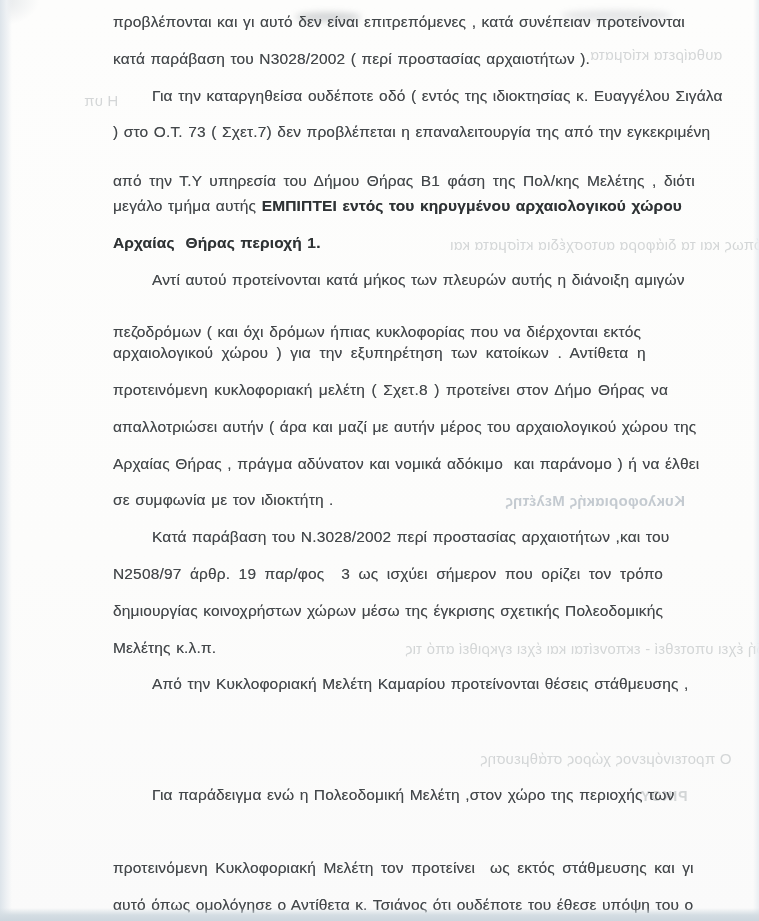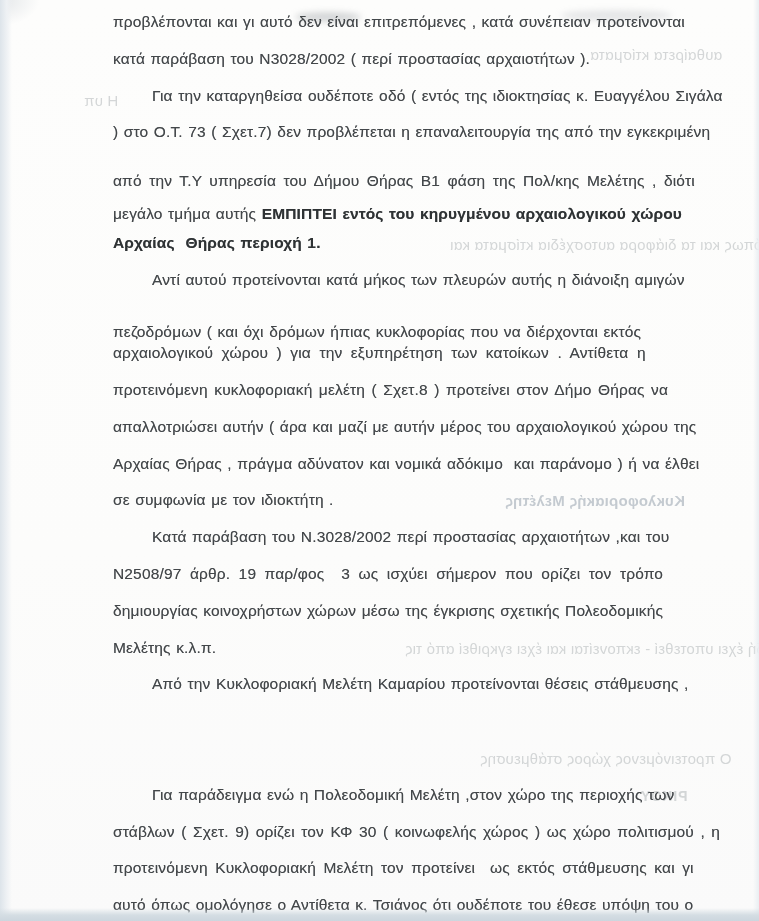--- a/index.html
+++ b/index.html
@@ -87,36 +87,35 @@
       <div class="ghost" style="left: 405px; top: 640px;">της επειδή έχει υποτεθεί - εκπονείται και έχει εγκριθεί από τις</div>
       <div class="ghost" style="left: 480px; top: 750px;">Ο προτεινόμενος χώρος στάθμευσης</div>
       <div class="ghost g-caps" style="left: 640px; top: 788px;">ΡΙΚΟΥ</div>
     </div>
   <div id="text-block">
       <div class="line" style="top: 13px;"><span class="seg-normal">προβλέπονται και γι αυτό δεν είναι επιτρεπόμενες , κατά συνέπειαν προτείνονται</span></div>
       <div class="line" style="top: 50px;"><span class="seg-normal">κατά παράβαση του Ν3028/2002 ( περί προστασίας αρχαιοτήτων ).</span></div>
       <div class="line indent" style="top: 87px;"><span class="seg-normal">Για την καταργηθείσα ουδέποτε οδό ( εντός της ιδιοκτησίας κ. Ευαγγέλου Σιγάλα</span></div>
       <div class="line" style="top: 123px;"><span class="seg-normal">) στο Ο.Τ. 73 ( Σχετ.7) δεν προβλέπεται η επαναλειτουργία της από την εγκεκριμένη</span></div>
       <div class="line" style="top: 160px; word-spacing: 3px; margin-top: 12px;"><span class="seg-normal">από την Τ.Υ υπηρεσία του Δήμου Θήρας Β1 φάση της Πολ/κης Μελέτης , διότι</span></div>
-      <div class="line" style="top: 197px; margin-top: 8px;"><span class="seg-normal">μεγάλο τμήμα αυτής </span><span class="seg-bold">ΕΜΠΙΠΤΕΙ εντός του κηρυγμένου αρχαιολογικού χώρου</span></div>
+      <div class="line" style="top: 197px;"><span class="seg-normal">μεγάλο τμήμα αυτής </span><span class="seg-bold">ΕΜΠΙΠΤΕΙ εντός του κηρυγμένου αρχαιολογικού χώρου</span></div>
       <div class="line" style="top: 234px;"><span class="seg-bold">Αρχαίας  Θήρας περιοχή 1.</span></div>
       <div class="line indent" style="top: 271px;"><span class="seg-normal">Αντί αυτού προτείνονται κατά μήκος των πλευρών αυτής η διάνοιξη αμιγών</span></div>
       <div class="line" style="top: 323px;"><span class="seg-normal">πεζοδρόμων ( και όχι δρόμων ήπιας κυκλοφορίας που να διέρχονται εκτός</span></div>
       <div class="line" style="top: 344px; word-spacing: 4px;"><span class="seg-normal">αρχαιολογικού χώρου ) για την εξυπηρέτηση των κατοίκων . Αντίθετα η</span></div>
       <div class="line" style="top: 381px; word-spacing: 2px;"><span class="seg-normal">προτεινόμενη κυκλοφοριακή μελέτη ( Σχετ.8 ) προτείνει στον Δήμο Θήρας να</span></div>
       <div class="line" style="top: 455px;"><span class="seg-normal">Αρχαίας Θήρας , πράγμα αδύνατον και νομικά αδόκιμο  και παράνομο ) ή να έλθει</span></div>
       <div class="line" style="top: 418px;"><span class="seg-normal">απαλλοτριώσει αυτήν ( άρα και μαζί με αυτήν μέρος του αρχαιολογικού χώρου της</span></div>
       <div class="line" style="top: 491px;"><span class="seg-normal">σε συμφωνία με τον ιδιοκτήτη .</span></div>
       <div class="line indent" style="top: 528px;"><span class="seg-normal">Κατά παράβαση του Ν.3028/2002 περί προστασίας αρχαιοτήτων ,και του</span></div>
       <div class="line" style="top: 565px; word-spacing: 4px;"><span class="seg-normal">Ν2508/97 άρθρ. 19 παρ/φος  3 ως ισχύει σήμερον που ορίζει τον τρόπο</span></div>
       <div class="line" style="top: 602px;"><span class="seg-normal">δημιουργίας κοινοχρήστων χώρων μέσω της έγκρισης σχετικής Πολεοδομικής</span></div>
       <div class="line" style="top: 639px;"><span class="seg-normal">Μελέτης κ.λ.π.</span></div>
       <div class="line indent" style="top: 675px;"><span class="seg-normal">Από την Κυκλοφοριακή Μελέτη Καμαρίου προτείνονται θέσεις στάθμευσης ,</span></div>
       <div class="line indent" style="top: 786px;"><span class="seg-normal">Για παράδειγμα ενώ η Πολεοδομική Μελέτη ,στον χώρο της περιοχής των</span></div>
-      <div class="line" style="top: 823px; word-spacing: 2px;"><span class="seg-normal">στάβλων ( Σχετ. 9) ορίζει τον ΚΦ 30 ( κοινωφελής χώρος ) ως χώρο πολιτισμού , η</span></div>
       <div class="line" style="top: 859px; word-spacing: 3px;"><span class="seg-normal">προτεινόμενη Κυκλοφοριακή Μελέτη τον προτείνει  ως εκτός στάθμευσης και γι</span></div>
       <div class="line" style="top: 896px;"><span class="seg-normal">αυτό όπως ομολόγησε ο Αντίθετα κ. Τσιάνος ότι ουδέποτε του έθεσε υπόψη του ο</span></div>
     </div>
 
   <div class="edge-left"></div>
   <div class="edge-right"></div>
   <div class="edge-bottom"></div>
 </div>
 
 </body></html>

